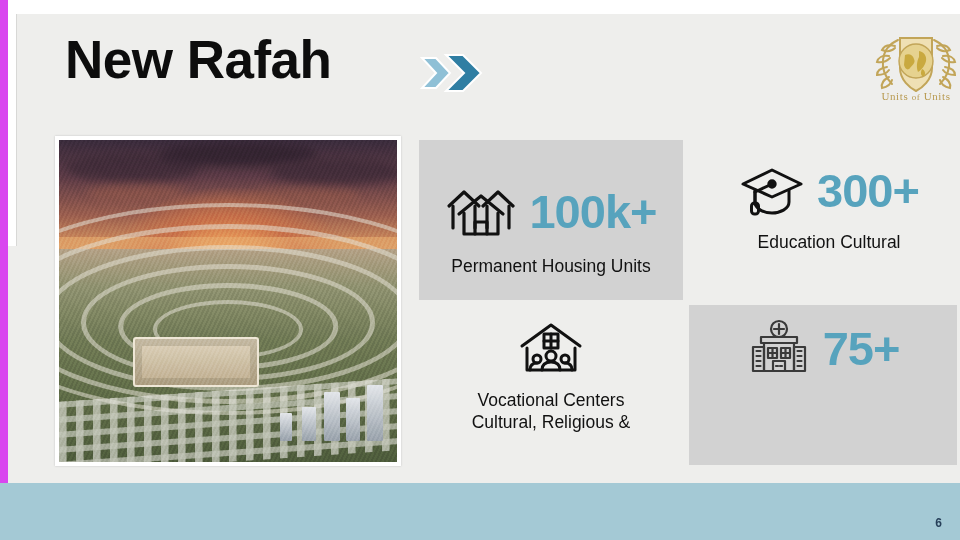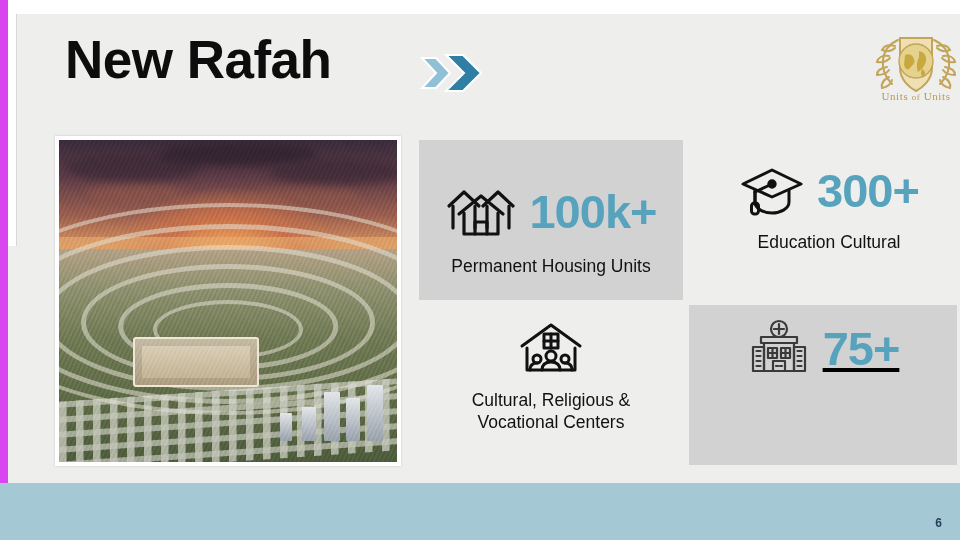--- a/index.html
+++ b/index.html
@@ -195,21 +195,21 @@
   .stat-medical  { left: 681px; top: 305px; width: 268px; height: 160px; }
   .stat-row {
     display: flex;
     align-items: center;
     justify-content: center;
     gap: 12px;
   }
   .stat-housing  .stat-row { padding-top: 4px; margin-top: 36px; }
   .stat-education .stat-row { padding-top: 12px; }
   .stat-cultural .stat-row { padding-top: 10px; }
-  .stat-medical  .stat-row { padding-top: 14px; text-decoration: underline; }
+  .stat-medical  .stat-row { padding-top: 14px; }
   .stat-icon {
     flex: 0 0 auto;
     line-height: 0;
   }
   .stat-value {
     font-size: 47px;
     font-weight: bold;
     color: #57a3bd;
     letter-spacing: -1px;
     line-height: 1;
@@ -372,22 +372,22 @@
               <path d="M24 50 C24 44 28 42 33 42 C38 42 42 44 42 50"></path>
               <circle cx="19" cy="39" r="4"></circle>
               <path d="M12 50 C12 45 15 43 19 43"></path>
               <circle cx="47" cy="39" r="4"></circle>
               <path d="M54 50 C54 45 51 43 47 43"></path>
             </g>
           </svg>
         </span>
       </div>
       <div class="stat-label">
+        <div>Vocational Centers</div>
         <div>Cultural, Religious &amp;</div>
-        <div>Vocational Centers</div>
       </div>
     </div>
 
     <div class="stat stat-medical">
       <div class="stat-row">
         <span class="stat-icon">
           <svg width="64" height="58" viewBox="0 0 64 58">
             <g fill="none" stroke="#3a3a3a" stroke-width="2.2" stroke-linejoin="round" stroke-linecap="round">
               <circle cx="32" cy="10" r="8"></circle>
               <path d="M32 5 L32 15 M27 10 L37 10"></path>

